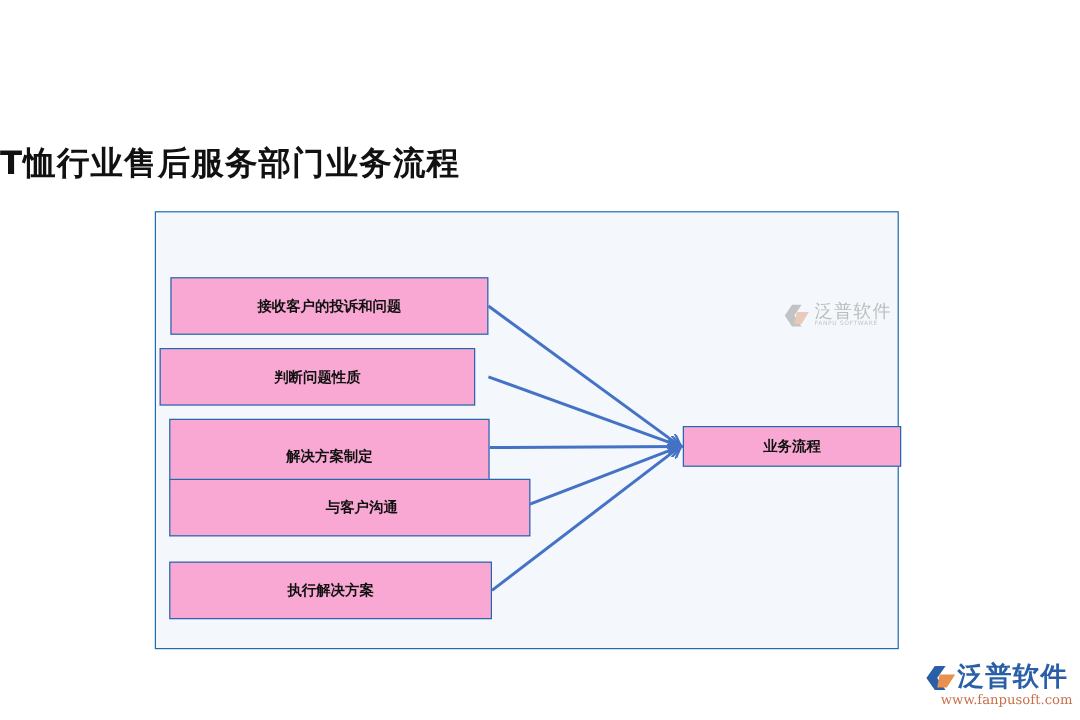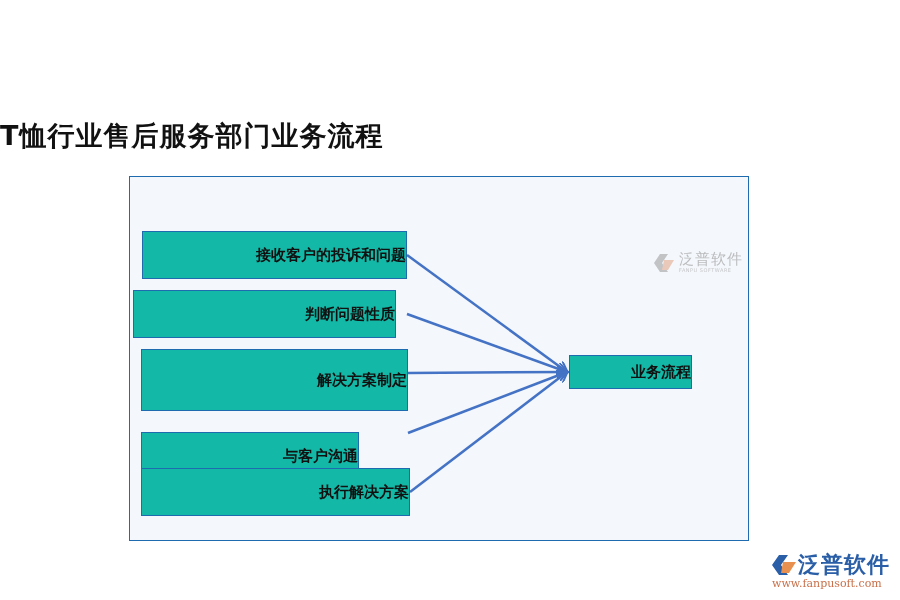--- a/index.html
+++ b/index.html
@@ -11,38 +11,38 @@
     .title {
       position: absolute; left: 0; width: 900px; top: 118px;
       text-align: left; font-size: 27px; font-weight: bold; color: #111;
       letter-spacing: 1px;
     }
     .panel {
       position: absolute; left: 129px; top: 176px; width: 620px; height: 365px;
       background: #f4f7fb; border: 1.5px solid #1f6bb0; box-sizing: border-box;
     }
     .box {
-      position: absolute; background: #14b8a6; border: 1.5px solid #1f6bb0;
-      box-sizing: border-box; display: flex; align-items: center; justify-content: flex-end;
-      font-size: 15px; font-weight: bold; color: #111;
+      position: absolute; background: #f9a8d4; border: 1.5px solid #1f6bb0;
+      box-sizing: border-box; display: flex; align-items: center; justify-content: center;
+      font-size: 12px; font-weight: bold; color: #111;
     }
     svg.arrows { position: absolute; left: 0; top: 0; }
     .wm {
       position: absolute; left: 652px; top: 252px; display: flex; align-items: center;
       opacity: 0.55;
     }
     .wm-text { display: flex; flex-direction: column; margin-left: 3px; }
     .wm-cn { font-size: 15px; color: #8c8c8c; line-height: 15px; letter-spacing: 1px; }
     .wm-en { font-size: 5px; color: #999; line-height: 7px; letter-spacing: 0.5px; }
     .logo {
       position: absolute; left: 770px; top: 553px; display: flex; flex-direction: column;
     }
     .logo-row { display: flex; align-items: center; }
     .logo-cn { font-size: 22px; color: #2a5fa8; font-weight: bold; letter-spacing: 1px; line-height: 24px; }
-    .logo-url { font-size: 11px; color: #c8704a; font-family: "DejaVu Serif", serif; margin-left: 2px; line-height: 13px; }
+    .logo-url { font-size: 11px; color: #c8704a; font-family: "DejaVu Serif", serif; margin-left: 14px; line-height: 13px; }
   </style>
 </head>
 <body>
 
 <div class="title">T恤行业售后服务部门业务流程</div>
 
 <div class="panel"></div>
 
 <svg class="arrows" width="900" height="600">
   <defs>
@@ -61,28 +61,28 @@
 
 <div class="box" style="left:142px;top:231px;width:265px;height:48px;">
   <span>接收客户的投诉和问题</span>
 </div>
 <div class="box" style="left:133px;top:290px;width:263px;height:48px;">
   <span>判断问题性质</span>
 </div>
 <div class="box" style="left:141px;top:349px;width:267px;height:62px;">
   <span>解决方案制定</span>
 </div>
-<div class="box" style="left:141px;top:432px;width:218px;height:48px;padding-left:20px;">
+<div class="box" style="left:141px;top:399px;width:301px;height:48px;padding-left:20px;">
   <span>与客户沟通</span>
 </div>
 <div class="box" style="left:141px;top:468px;width:269px;height:48px;">
   <span>执行解决方案</span>
 </div>
 
-<div class="box" style="left:569px;top:355px;width:123px;height:34px;">
+<div class="box" style="left:569px;top:355px;width:182px;height:34px;">
   <span>业务流程</span>
 </div>
 
 <div class="wm">
   <svg width="24" height="22">
     <path d="M2,11 L8,2 L16,2 L10,11 L16,20 L8,20 Z" fill="#9a9a9a"></path>
     <path d="M12,8 L22,8 L16,18 L10,18 Z" fill="#e3a488"></path>
   </svg>
   <div class="wm-text">
     <span class="wm-cn">泛普软件</span>

